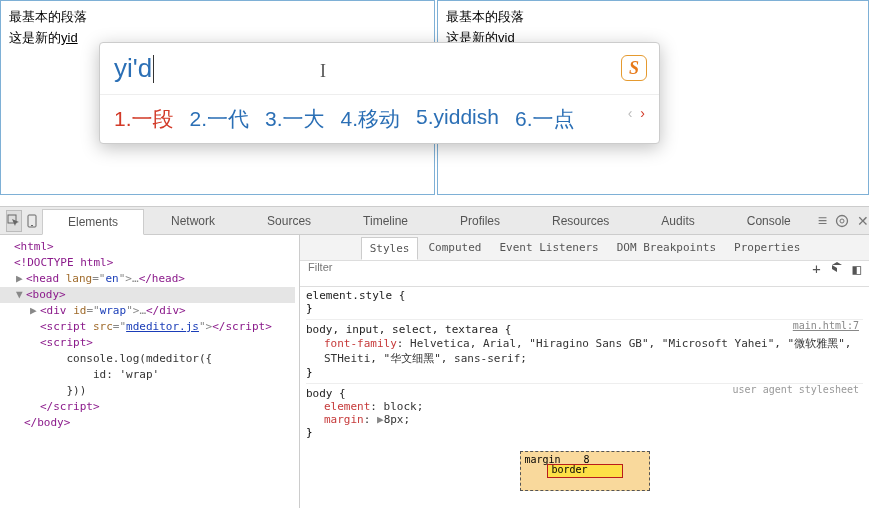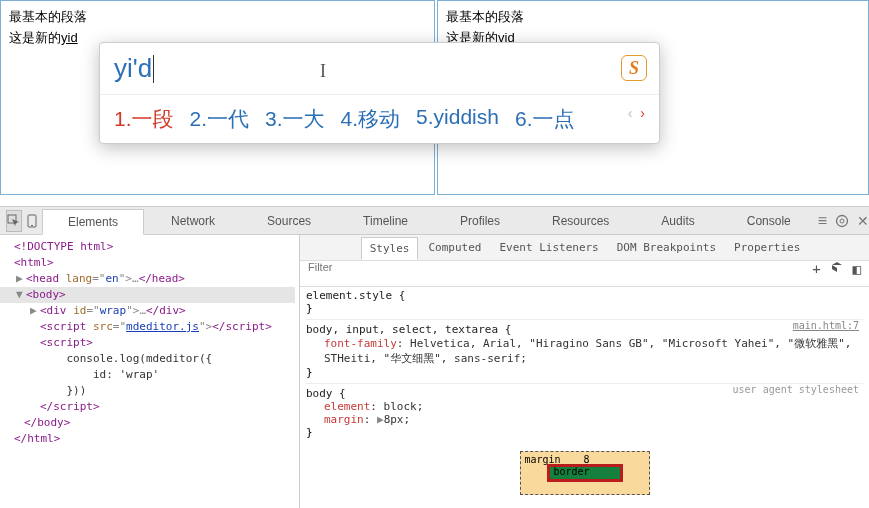--- a/index.html
+++ b/index.html
@@ -58,21 +58,21 @@
 .rule .src { position:absolute; right:4px; top:0; color:#888; font-size:10px; }
 .rule .src.link { color:#888; text-decoration:underline; cursor:pointer; }
 .rule .line { padding-left:18px; }
 .ua-note { color:#999; font-size:10px; position:absolute; right:4px; top:0; }
 .expand-tri { color:#888; }
 
 .box-model { display:flex; justify-content:center; padding-top:8px; }
 .bm-margin { border:1px dashed #555; background:#f9d99c; padding:12px 26px 12px 26px; position:relative; font-size:10px; min-width:130px; }
 .bm-margin .lbl { position:absolute; left:4px; top:2px; }
 .bm-margin .num { position:absolute; right:46%; top:2px; }
-.bm-border { border:3px solid #b91c1c; background:#15803d; padding:6px 14px; position:relative; min-height:10px; }
+.bm-border { border:1px solid #b91c1c; background:#fde047; padding:6px 14px; position:relative; min-height:10px; }
 .bm-border .lbl2 { position:absolute; left:4px; top:-1px; }
 
 svg { display:block; }
 </style>
 </head>
 <body>
 
 <div class="top-panes">
   <div class="pane pane-left">
     <div>最基本的段落</div>
@@ -136,33 +136,32 @@
             <circle cx="7" cy="7" r="5.5" fill="none" stroke="#777" stroke-width="1.3"></circle>
             <circle cx="7" cy="7" r="2" fill="none" stroke="#777"></circle>
           </svg>
       </span>
       <span style="color:#777;font-size:14px;">✕</span>
     </div>
   </div>
 
   <div class="dt-body">
     <div class="dt-dom">
+      <div class="row"><span class="tag">&lt;html&gt;</span></div>
       <div class="row"><span class="tag">&lt;!DOCTYPE html&gt;</span></div>
-      <div class="row"><span class="tag">&lt;html&gt;</span></div>
       <div class="row" style="padding-left:16px"><span class="arrow">▶</span><span class="tag">&lt;head </span><span class="attr">lang</span><span>="</span><span class="str">en</span><span>"&gt;</span><span>…</span><span class="tag">&lt;/head&gt;</span></div>
       <div class="row sel" style="padding-left:16px"><span class="arrow">▼</span><span class="tag">&lt;body&gt;</span></div>
       <div class="row" style="padding-left:30px"><span class="arrow">▶</span><span class="tag">&lt;div </span><span class="attr">id</span><span>="</span><span class="str">wrap</span><span>"&gt;</span><span>…</span><span class="tag">&lt;/div&gt;</span></div>
       <div class="row" style="padding-left:40px"><span class="tag">&lt;script </span><span class="attr">src</span><span>="</span><span class="attrv">mdeditor.js</span><span>"&gt;</span><span class="tag">&lt;/script&gt;</span></div>
       <div class="row" style="padding-left:40px"><span class="tag">&lt;script&gt;</span></div>
       <div class="row" style="padding-left:40px;color:#333">    console.log(mdeditor({</div>
       <div class="row" style="padding-left:40px;color:#333">        id: 'wrap'</div>
       <div class="row" style="padding-left:40px;color:#333">    }))</div>
       <div class="row" style="padding-left:40px"><span class="tag">&lt;/script&gt;</span></div>
       <div class="row" style="padding-left:24px"><span class="tag">&lt;/body&gt;</span></div>
-      <div class="row"><span class="tag">&lt;/html&gt;</span></div>
     </div>
 
     <div class="dt-styles">
       <div class="dt-subtabs">
         <div class="dt-subtab active">Styles</div>
         <div class="dt-subtab">Computed</div>
         <div class="dt-subtab">Event Listeners</div>
         <div class="dt-subtab">DOM Breakpoints</div>
         <div class="dt-subtab">Properties</div>
       </div>

